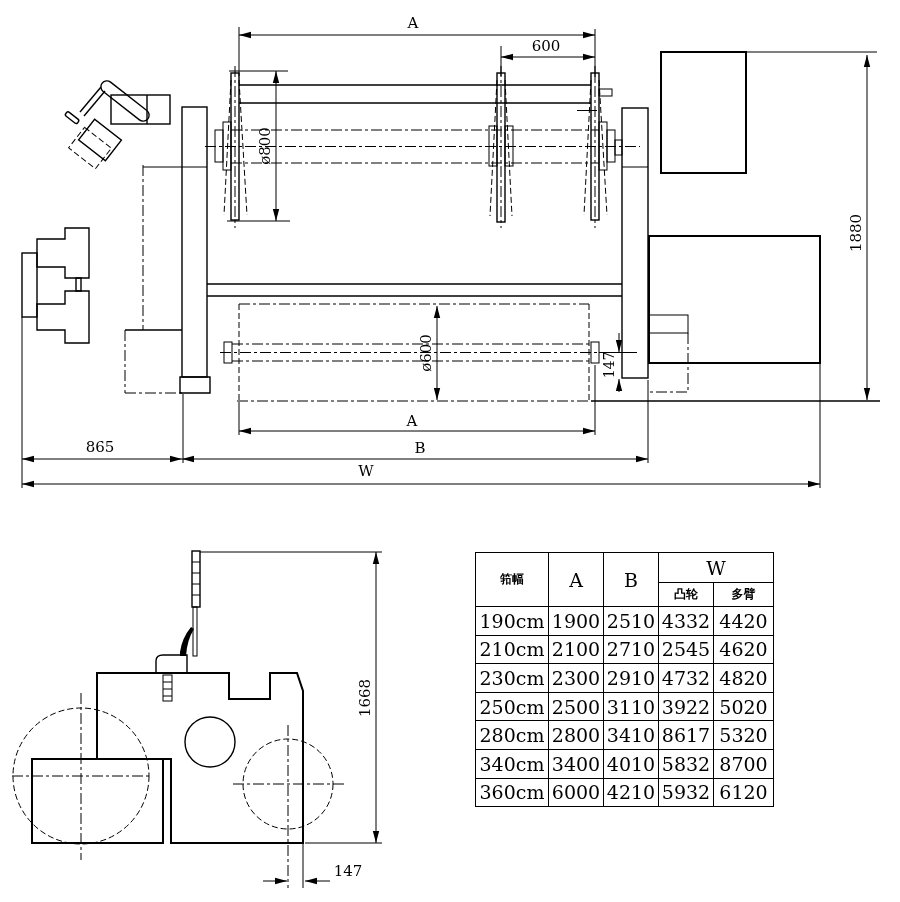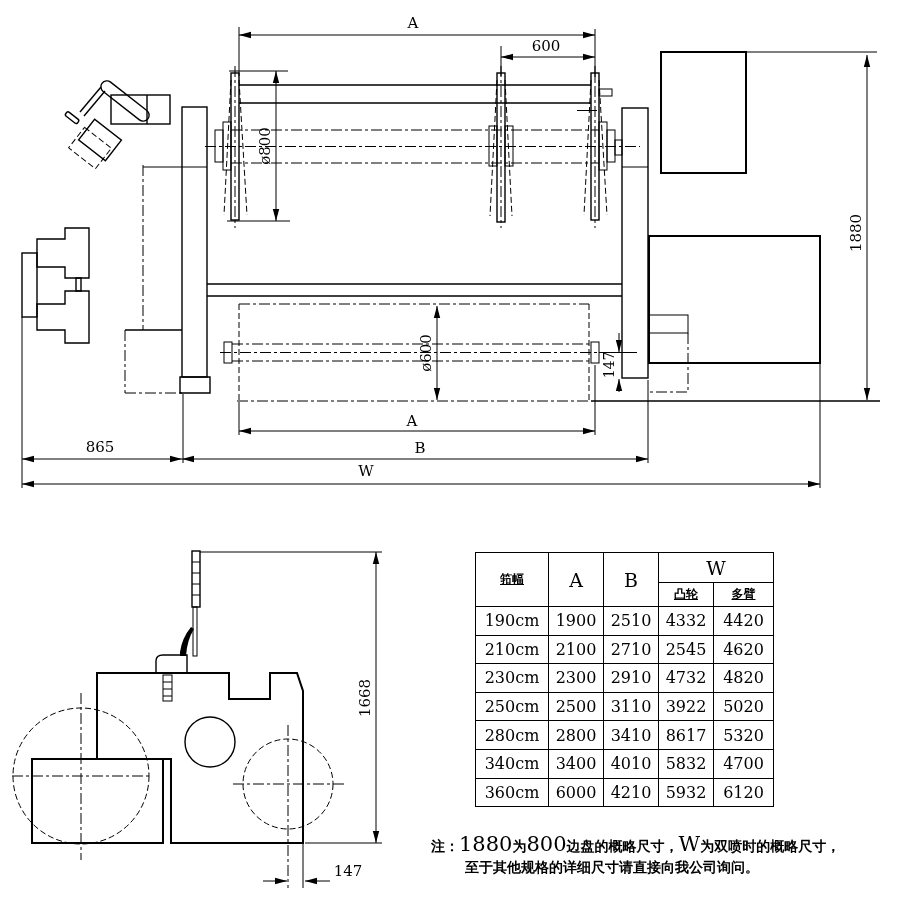--- a/index.html
+++ b/index.html
@@ -13,23 +13,23 @@
   .dd{stroke-dasharray:11,3,3,3;}   
   .ds{stroke-dasharray:6,3;}        
   .dim{stroke:#000;stroke-width:1;fill:none;}
   text.dl{font-family:"DejaVu Serif",serif;font-size:15px;fill:#000;}
   text.dls{font-family:"DejaVu Serif",serif;font-size:14px;fill:#000;}
   
   .spec-table{position:absolute;left:475px;top:552px;border-collapse:collapse;
               table-layout:fixed;background:#fff;}
   .spec-table td,.spec-table th{border:1.8px solid #000;text-align:center;vertical-align:middle;
               padding:0;font-weight:normal;}
-  .spec-table .cjk{font-size:12px;font-weight:bold;font-family:"DejaVu Serif",serif;text-decoration:underline;}
+  .spec-table .cjk{font-size:12px;font-weight:bold;font-family:"DejaVu Serif",serif;}
   .spec-table .lat{font-size:19px;}
-  .spec-table td{font-size:16px;height:27.6px;margin-top:40px;}
+  .spec-table td{font-size:19px;height:27.6px;margin-top:40px;}
   
   .note{position:absolute;left:431px;top:831px;width:466px;line-height:1.25;}
   .note .cjk{font-size:14px;font-weight:bold;}
   .note .num{font-size:21px;font-weight:normal;font-family:"DejaVu Serif",serif;}
   .note .l2{margin-left:34px;margin-top:2px;}
 </style>
 </head>
 <body>
 
 <div class="canvas">
@@ -278,32 +278,26 @@
         <td>2800</td>
         <td>3410</td>
         <td>8617</td>
         <td>5320</td>
       </tr>
       <tr>
         <td>340cm</td>
         <td>3400</td>
         <td>4010</td>
         <td>5832</td>
-        <td>4700</td>
+        <td>8700</td>
       </tr>
       <tr>
         <td>360cm</td>
         <td>6000</td>
         <td>4210</td>
         <td>5932</td>
         <td>6120</td>
       </tr>
     </tbody>
   </table>
 
-  <div class="note">
-    <div>
-      <span class="cjk">注：</span><span class="num">1880</span><span class="cjk">为</span><span class="num">800</span><span class="cjk">边盘的概略尺寸，</span><span class="num">W</span><span class="cjk">为双喷时的概略尺寸，</span>
-    </div>
-    <div class="l2 cjk">至于其他规格的详细尺寸请直接向我公司询问。</div>
-  </div>
 
 </div>
 
 </body></html>

